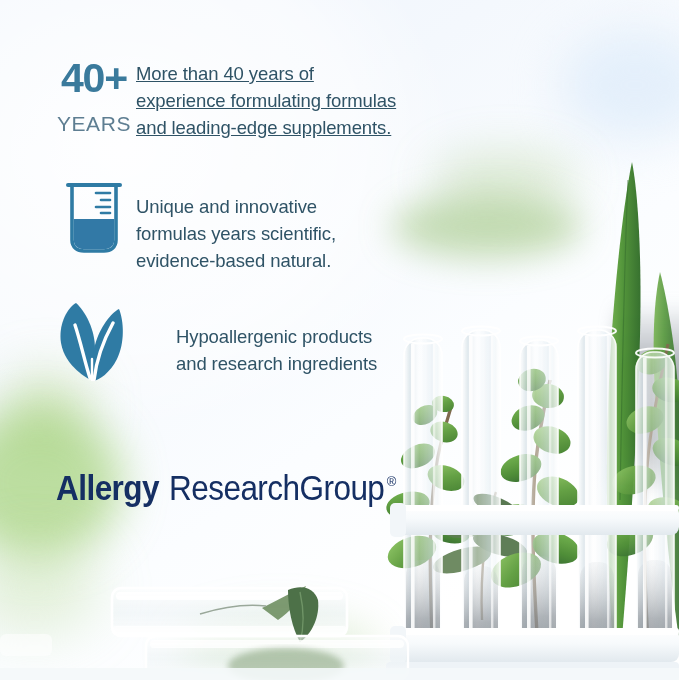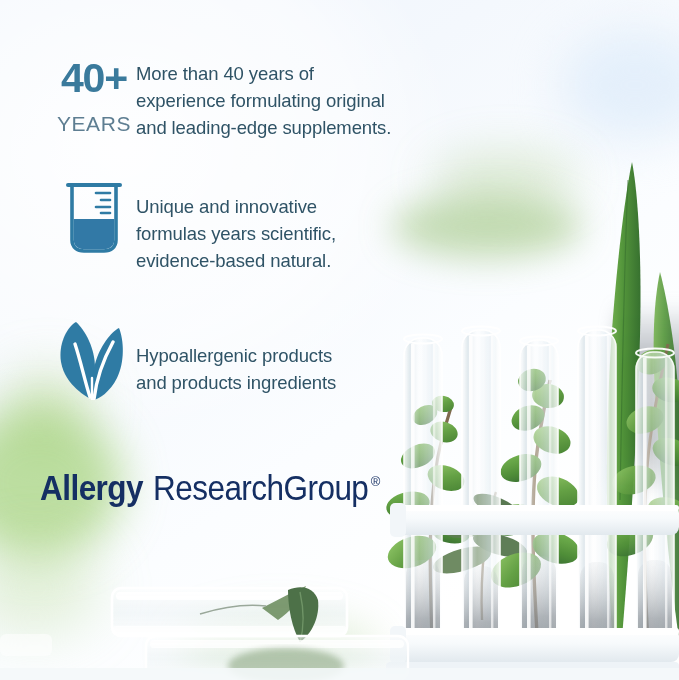--- a/index.html
+++ b/index.html
@@ -155,30 +155,30 @@
     display: block;
     font-size: 21px;
     font-weight: 400;
     color: #5e7e92;
     letter-spacing: 0.6px;
     margin-top: 15px;
   }
 
   
   .row-years  { margin-bottom: 38px; }
-  .row-beaker { margin-bottom: 44px; }
-  .row-leaf   { margin-bottom: 2px; }
-  .row-years  .feature-text { padding-top: 4px; }
+  .row-beaker { margin-bottom: 25px; }
+  .row-leaf   { margin-bottom: 2px; gap: 40px; }
+  .row-years  .feature-text { padding-top: 4px; text-decoration: underline; }
   .row-beaker .feature-text { padding-top: 14px; }
   .row-leaf   .feature-text { padding-top: 24px; }
 
   
   .logo {
     position: absolute;
-    left: 40px;
+    left: 56px;
     top: 470px;
     white-space: nowrap;
     line-height: 1;
   }
   .logo-a, .logo-b {
     font-family: "Liberation Sans Narrow", "Liberation Sans", sans-serif;
     font-size: 35px;
     color: #152f63;
     letter-spacing: -0.6px;
     transform: scaleX(0.9);
@@ -398,21 +398,21 @@
 
       <div class="feature-row row-years">
         <div class="feature-icon">
           <div class="stat-badge">
             <span class="stat-num">40+</span>
             <span class="stat-word">YEARS</span>
           </div>
         </div>
         <div class="feature-text">
           <span class="ln">More than 40 years of</span>
-          <span class="ln">experience formulating original</span>
+          <span class="ln">experience formulating formulas</span>
           <span class="ln">and leading-edge supplements.</span>
         </div>
       </div>
 
       <div class="feature-row row-beaker">
         <div class="feature-icon">
           <svg width="62" height="74" viewBox="0 0 62 74">
 
             <path d="M5 4 H57" stroke="#2f7ba4" stroke-width="4" stroke-linecap="round" fill="none"></path>
 
@@ -446,21 +446,21 @@
                      C65 20, 66 42, 58 58 C51 72, 40 79, 35 80 Z" fill="#2f7ba4"></path>
 
             <path d="M31 77 C26 62, 22 42, 16 24" stroke="#ffffff" stroke-width="3.4" fill="none" stroke-linecap="round"></path>
             <path d="M35 79 C37 62, 43 42, 54 22" stroke="#ffffff" stroke-width="3.4" fill="none" stroke-linecap="round"></path>
 
             <path d="M33 79 L33 58" stroke="#ffffff" stroke-width="2.4" stroke-linecap="round"></path>
           </svg>
         </div>
         <div class="feature-text">
           <span class="ln">Hypoallergenic products</span>
-          <span class="ln">and products ingredients</span>
+          <span class="ln">and research ingredients</span>
         </div>
       </div>
 
     </div>
 
     <div class="logo">
       <span class="logo-a">Allergy</span><span class="logo-b">ResearchGroup</span><span class="logo-r">®</span>
     </div>
 
   </div>

